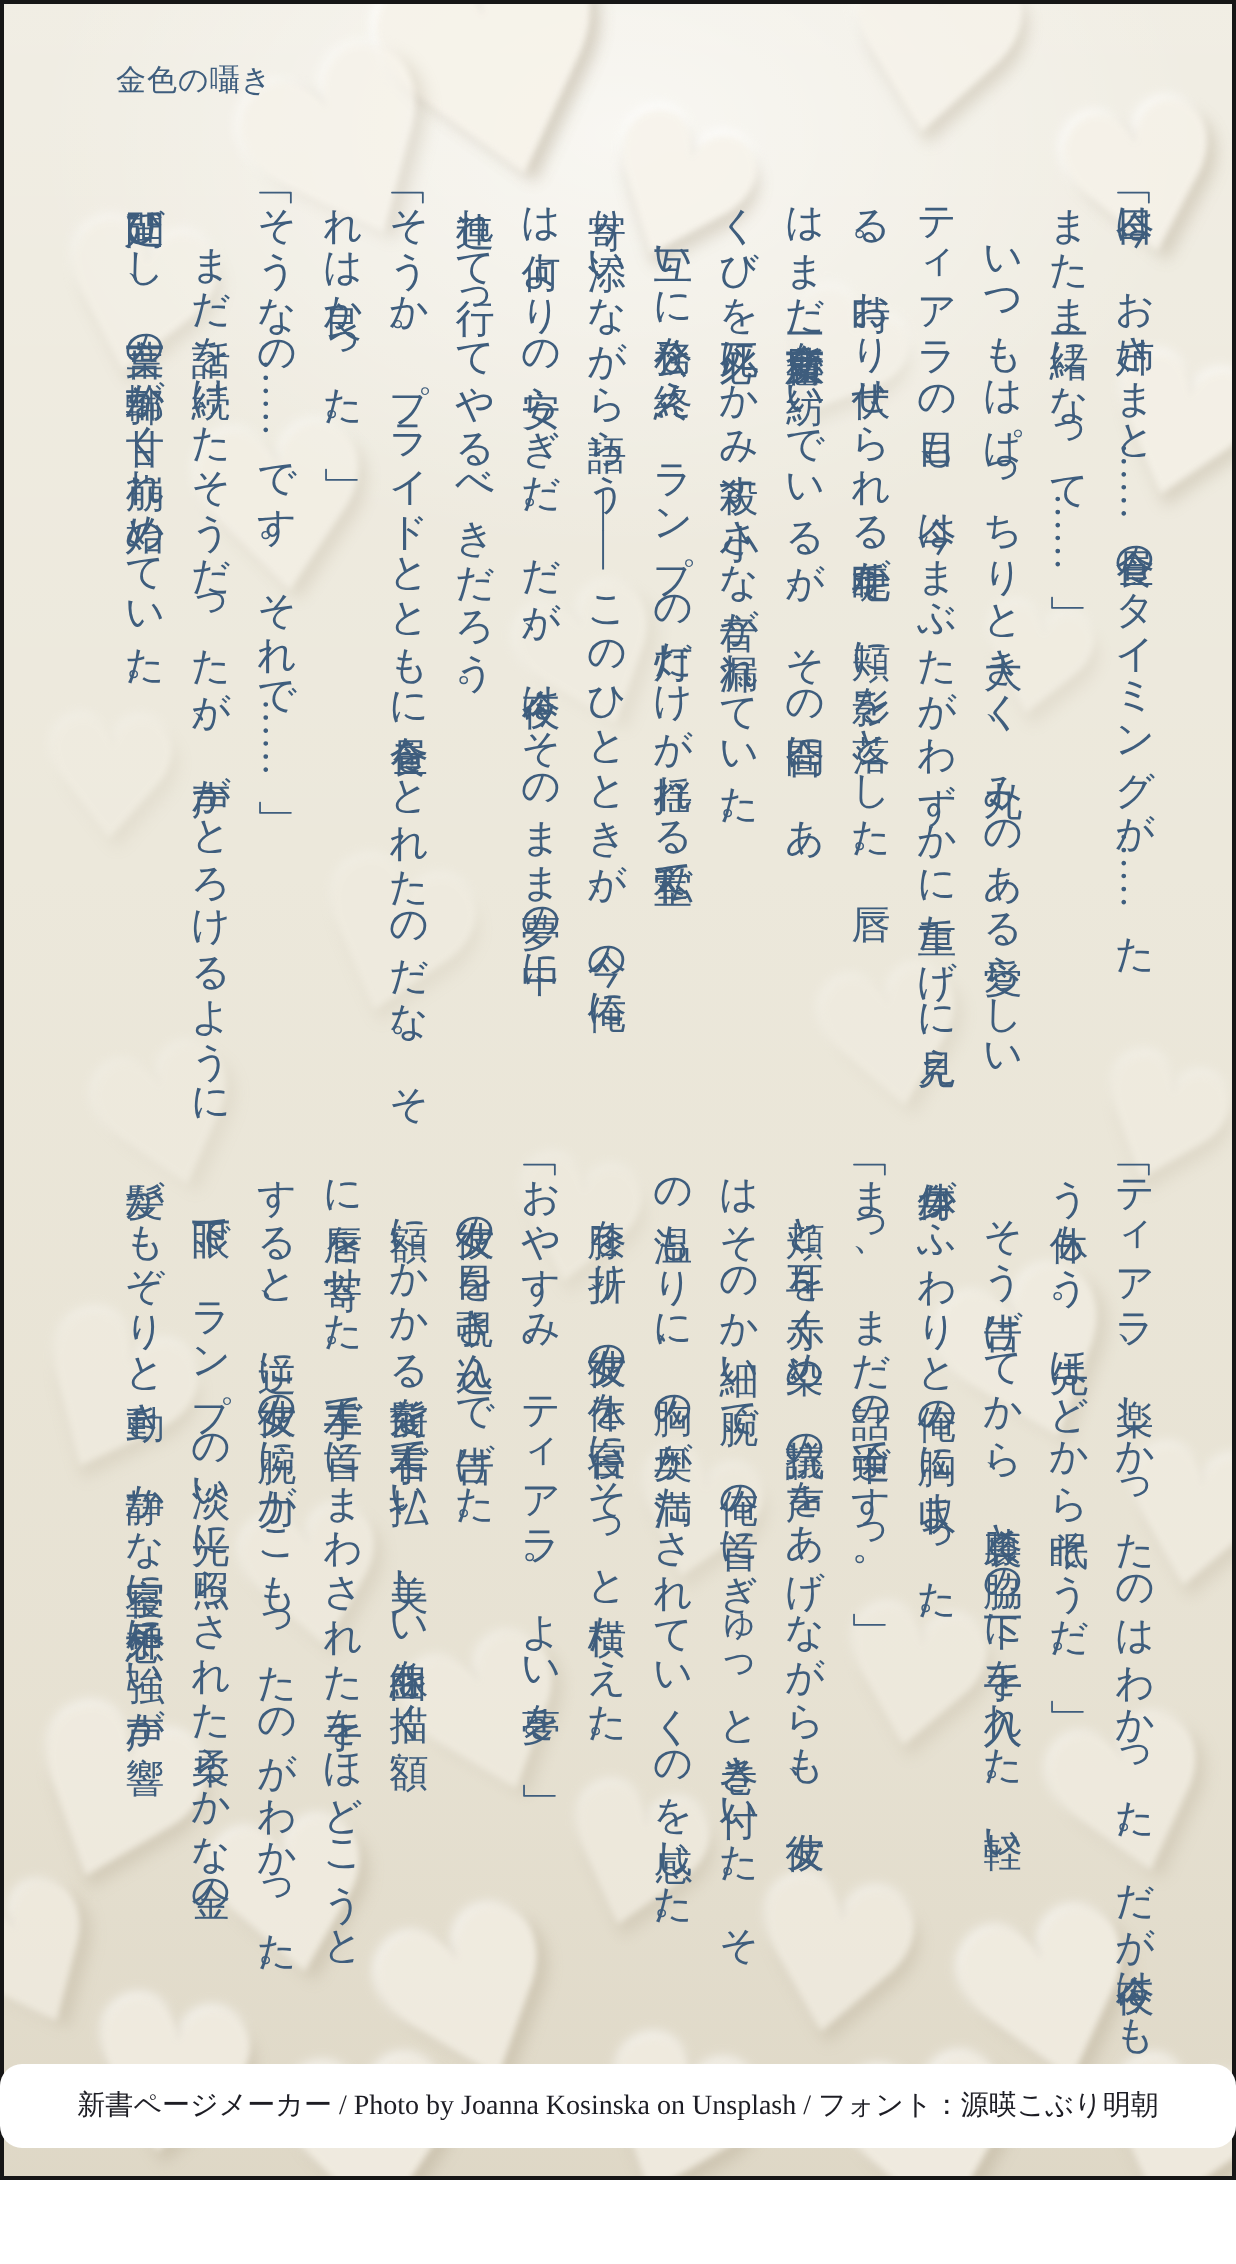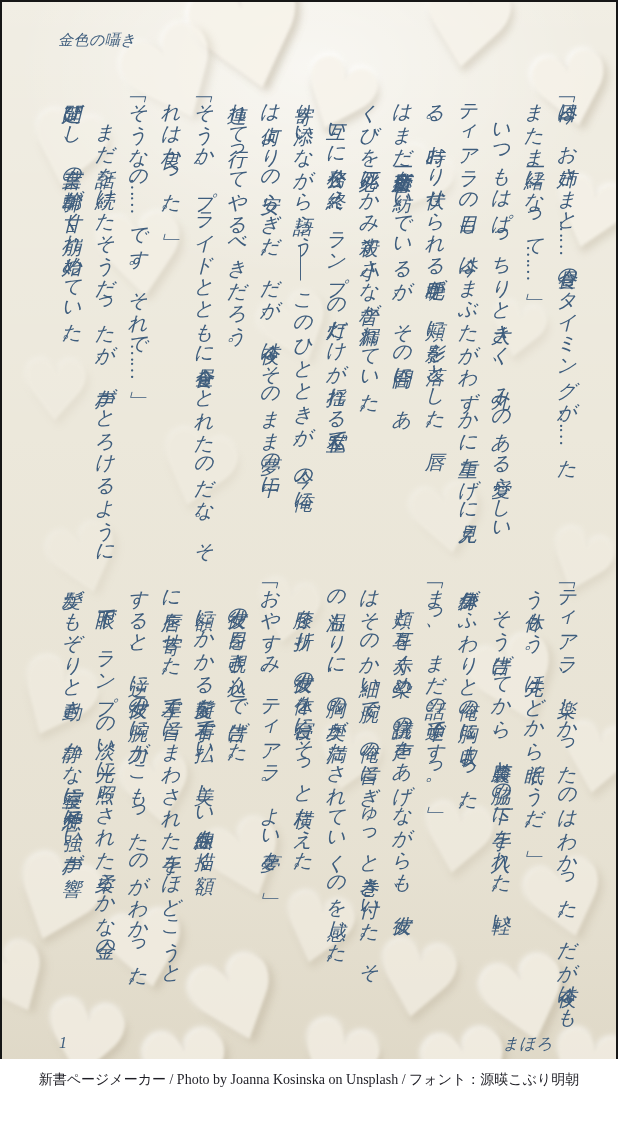--- a/index.html
+++ b/index.html
@@ -22,21 +22,20 @@
   .photo{
     position:absolute;left:0;top:0;
     width:618px;height:1090px;
     border:2px solid var(--frame);
     background:
       radial-gradient(ellipse 420px 300px at 50% 6%, rgba(255,255,255,.55), rgba(255,255,255,0) 70%),
       linear-gradient(to bottom, rgba(255,255,255,.25) 0%, rgba(255,255,255,0) 40%,
         rgba(207,196,172,.18) 78%, rgba(196,184,158,.34) 100%),
       var(--photo-bg);
     overflow:hidden;
-    font-style:italic;
   }
   .hearts{position:absolute;inset:0;}
   .heart{
     position:absolute;
     font-family:"DejaVu Sans",sans-serif;
     color:#f7f3ea;
     text-shadow:4px 6px 7px rgba(168,155,130,.48), -2px -3px 5px rgba(255,255,255,.95);
     filter:blur(1.6px);
     line-height:1;
     user-select:none;
@@ -61,25 +60,25 @@
   .page-number{
     position:absolute;left:57px;top:1032px;
     font-size:16px;color:var(--text-color);
   }
   .author{
     position:absolute;right:63px;top:1032px;
     font-size:16px;color:var(--text-color);
     letter-spacing:.5px;
   }
   .caption{
-    position:absolute;left:0;top:1059px;
+    position:absolute;left:0;top:1032px;
     width:618px;height:42px;
     background:var(--caption-bg);
     display:flex;align-items:center;justify-content:center;
-    font-size:14px;color:var(--caption-text);
+    font-size:14px;color:var(--caption-text);border-radius:11px;
   }
 </style>
 </head>
 <body>
 
 <div class="page">
 
   <div class="photo">
     <div class="hearts" id="hearts">
         <span class="heart" style="left: 180px; top: -40px; font-size: 150px; transform: rotate(-15deg); opacity: 0.85;">♥</span>

